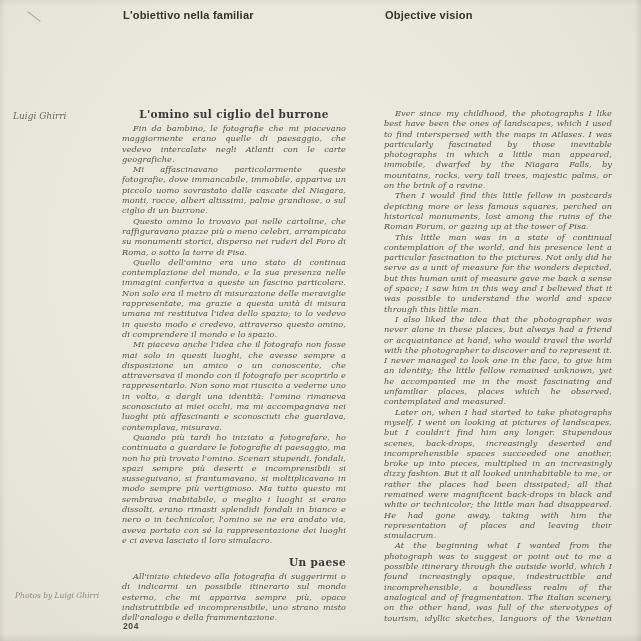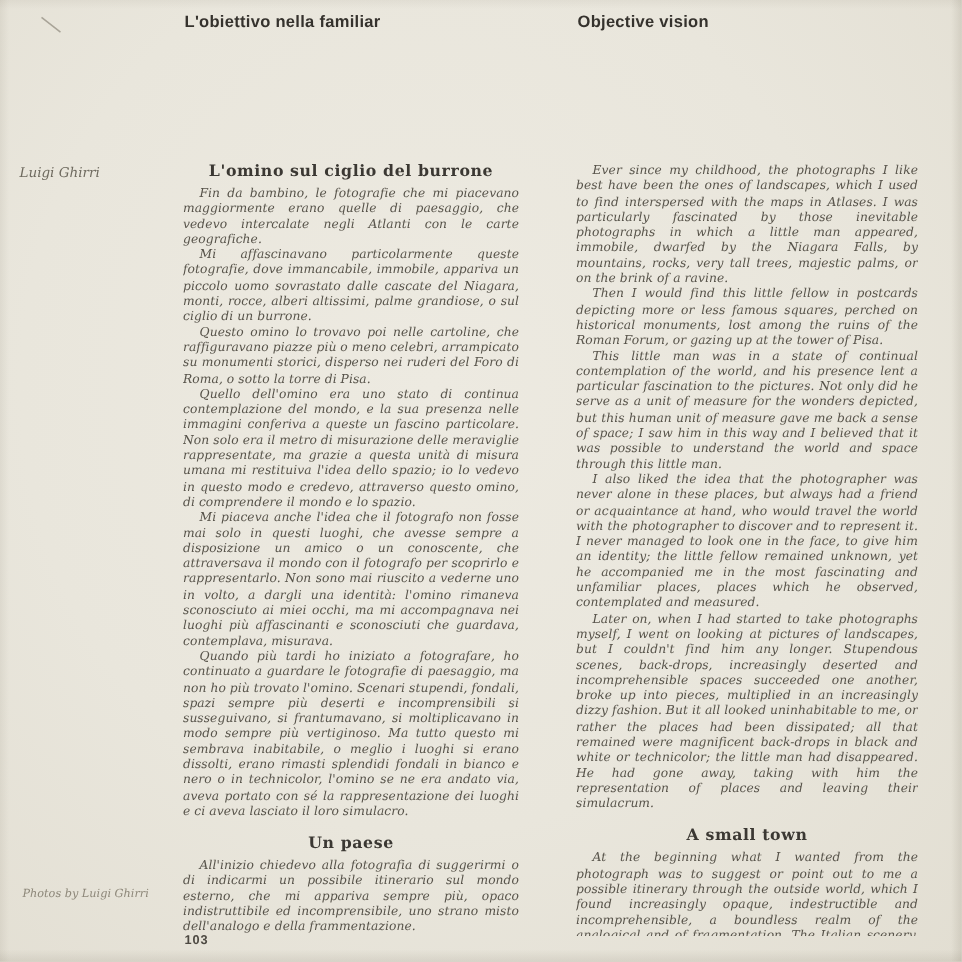--- a/index.html
+++ b/index.html
@@ -53,21 +53,21 @@
     font-size: 10.5px; font-weight: bold; font-style: normal;
     letter-spacing: 0.4px;
     color: #3b3833;
     text-align: center;
   }
   .col h3 {
     margin: 11px 0 3px 0;
     font-size: 10.5px; font-weight: bold; font-style: normal;
     letter-spacing: 0.4px;
     color: #3b3833;
-    text-align: center;
+    text-align: right;
   }
   .col p {
     margin: 0;
     font-style: italic;
     font-size: 8.2px;
     line-height: 10.3px;
     text-indent: 11px;
     letter-spacing: 0.05px;
   }
   .photo-credit {
@@ -109,21 +109,20 @@
     <p>Invece la scena italiana, ad esempio, era piena di stereotipi turistici, bozzetti idilliaci, languori delle lagune venete e falso impegno social-folklorico. Quello che era il mio paesaggio visivo abituale, era rimosso o nascosto da questa iconografia sentimentale-sociale combinata ad un facile estetismo esasperato.</p>
 
   </div>
 
   <div class="col right">
     <p>Ever since my childhood, the photographs I like best have been the ones of landscapes, which I used to find interspersed with the maps in Atlases. I was particularly fascinated by those inevitable photographs in which a little man appeared, immobile, dwarfed by the Niagara Falls, by mountains, rocks, very tall trees, majestic palms, or on the brink of a ravine.</p>
     <p>Then I would find this little fellow in postcards depicting more or less famous squares, perched on historical monuments, lost among the ruins of the Roman Forum, or gazing up at the tower of Pisa.</p>
     <p>This little man was in a state of continual contemplation of the world, and his presence lent a particular fascination to the pictures. Not only did he serve as a unit of measure for the wonders depicted, but this human unit of measure gave me back a sense of space; I saw him in this way and I believed that it was possible to understand the world and space through this little man.</p>
     <p>I also liked the idea that the photographer was never alone in these places, but always had a friend or acquaintance at hand, who would travel the world with the photographer to discover and to represent it. I never managed to look one in the face, to give him an identity; the little fellow remained unknown, yet he accompanied me in the most fascinating and unfamiliar places, places which he observed, contemplated and measured.</p>
     <p>Later on, when I had started to take photographs myself, I went on looking at pictures of landscapes, but I couldn't find him any longer. Stupendous scenes, back-drops, increasingly deserted and incomprehensible spaces succeeded one another, broke up into pieces, multiplied in an increasingly dizzy fashion. But it all looked uninhabitable to me, or rather the places had been dissipated; all that remained were magnificent back-drops in black and white or technicolor; the little man had disappeared. He had gone away, taking with him the representation of places and leaving their simulacrum.</p>
-    <h3>A small town</h3>
     <p>At the beginning what I wanted from the photograph was to suggest or point out to me a possible itinerary through the outside world, which I found increasingly opaque, indestructible and incomprehensible, a boundless realm of the analogical and of fragmentation. The Italian scenery, on the other hand, was full of the stereotypes of tourism, idyllic sketches, languors of the Venetian lagoons and a sham commitment to social issues and folklore. The landscape that was familiar to my eyes was removed or concealed by this sentimental, social iconography, combined with a facile and irritating aestheticism.</p>
 
   </div>
 
   <div class="photo-credit">Photos by Luigi Ghirri</div>
-  <div class="page-number">103</div>
+  <div class="page-number">204</div>
 
 </div>
 
 </body></html>

